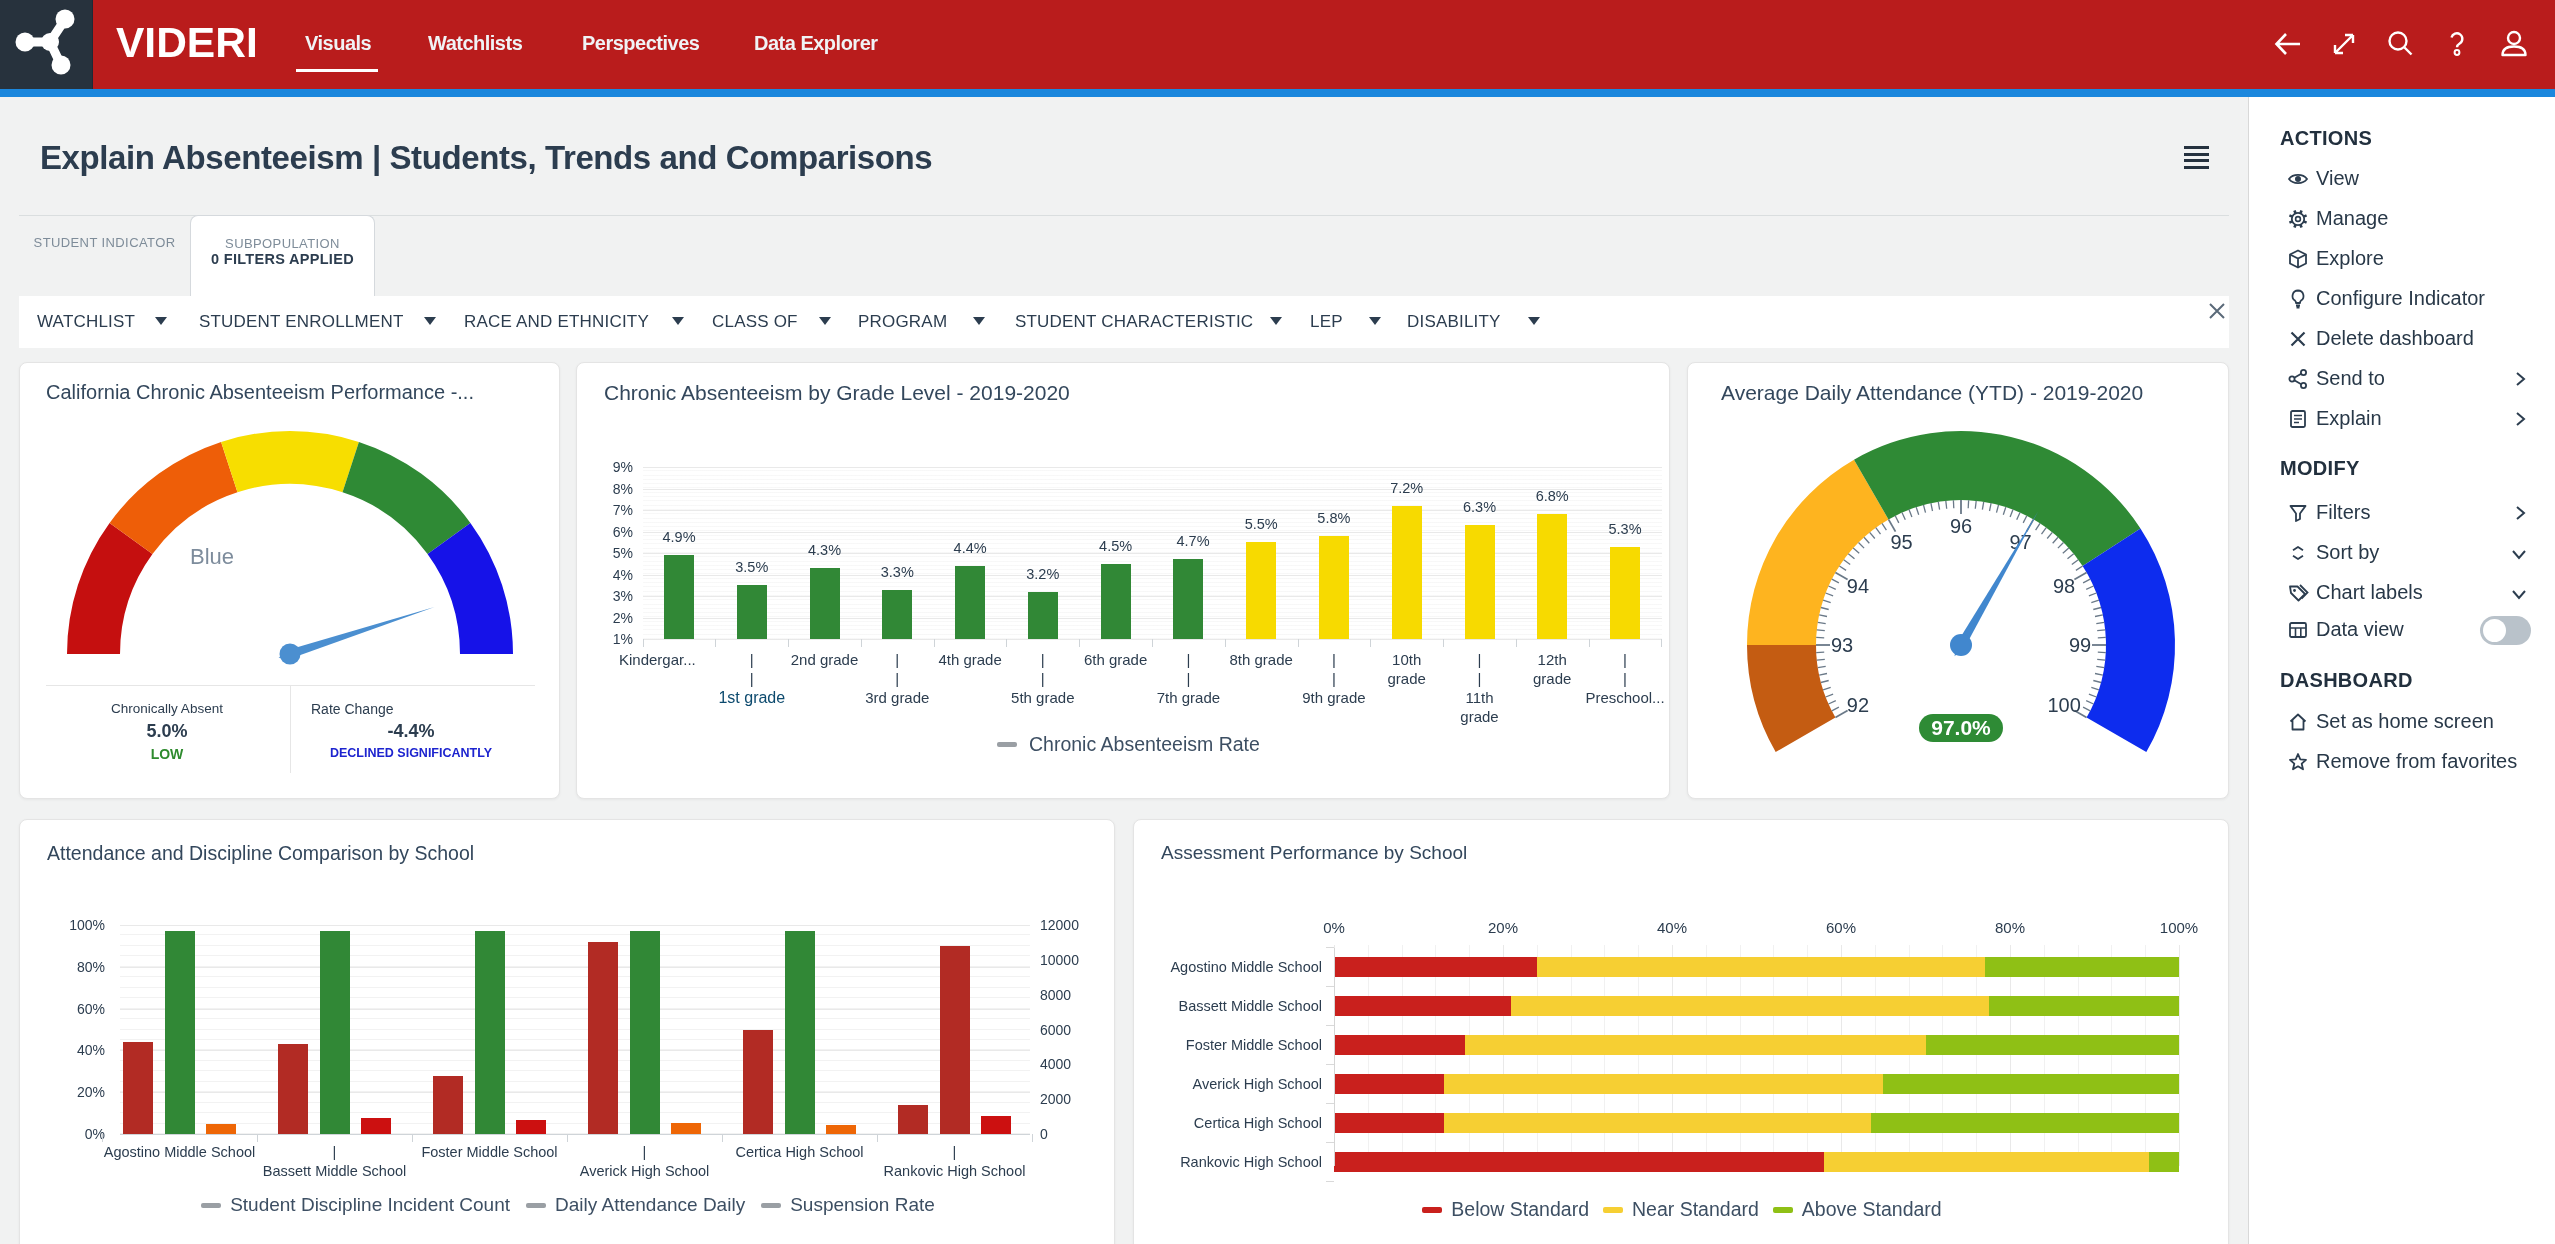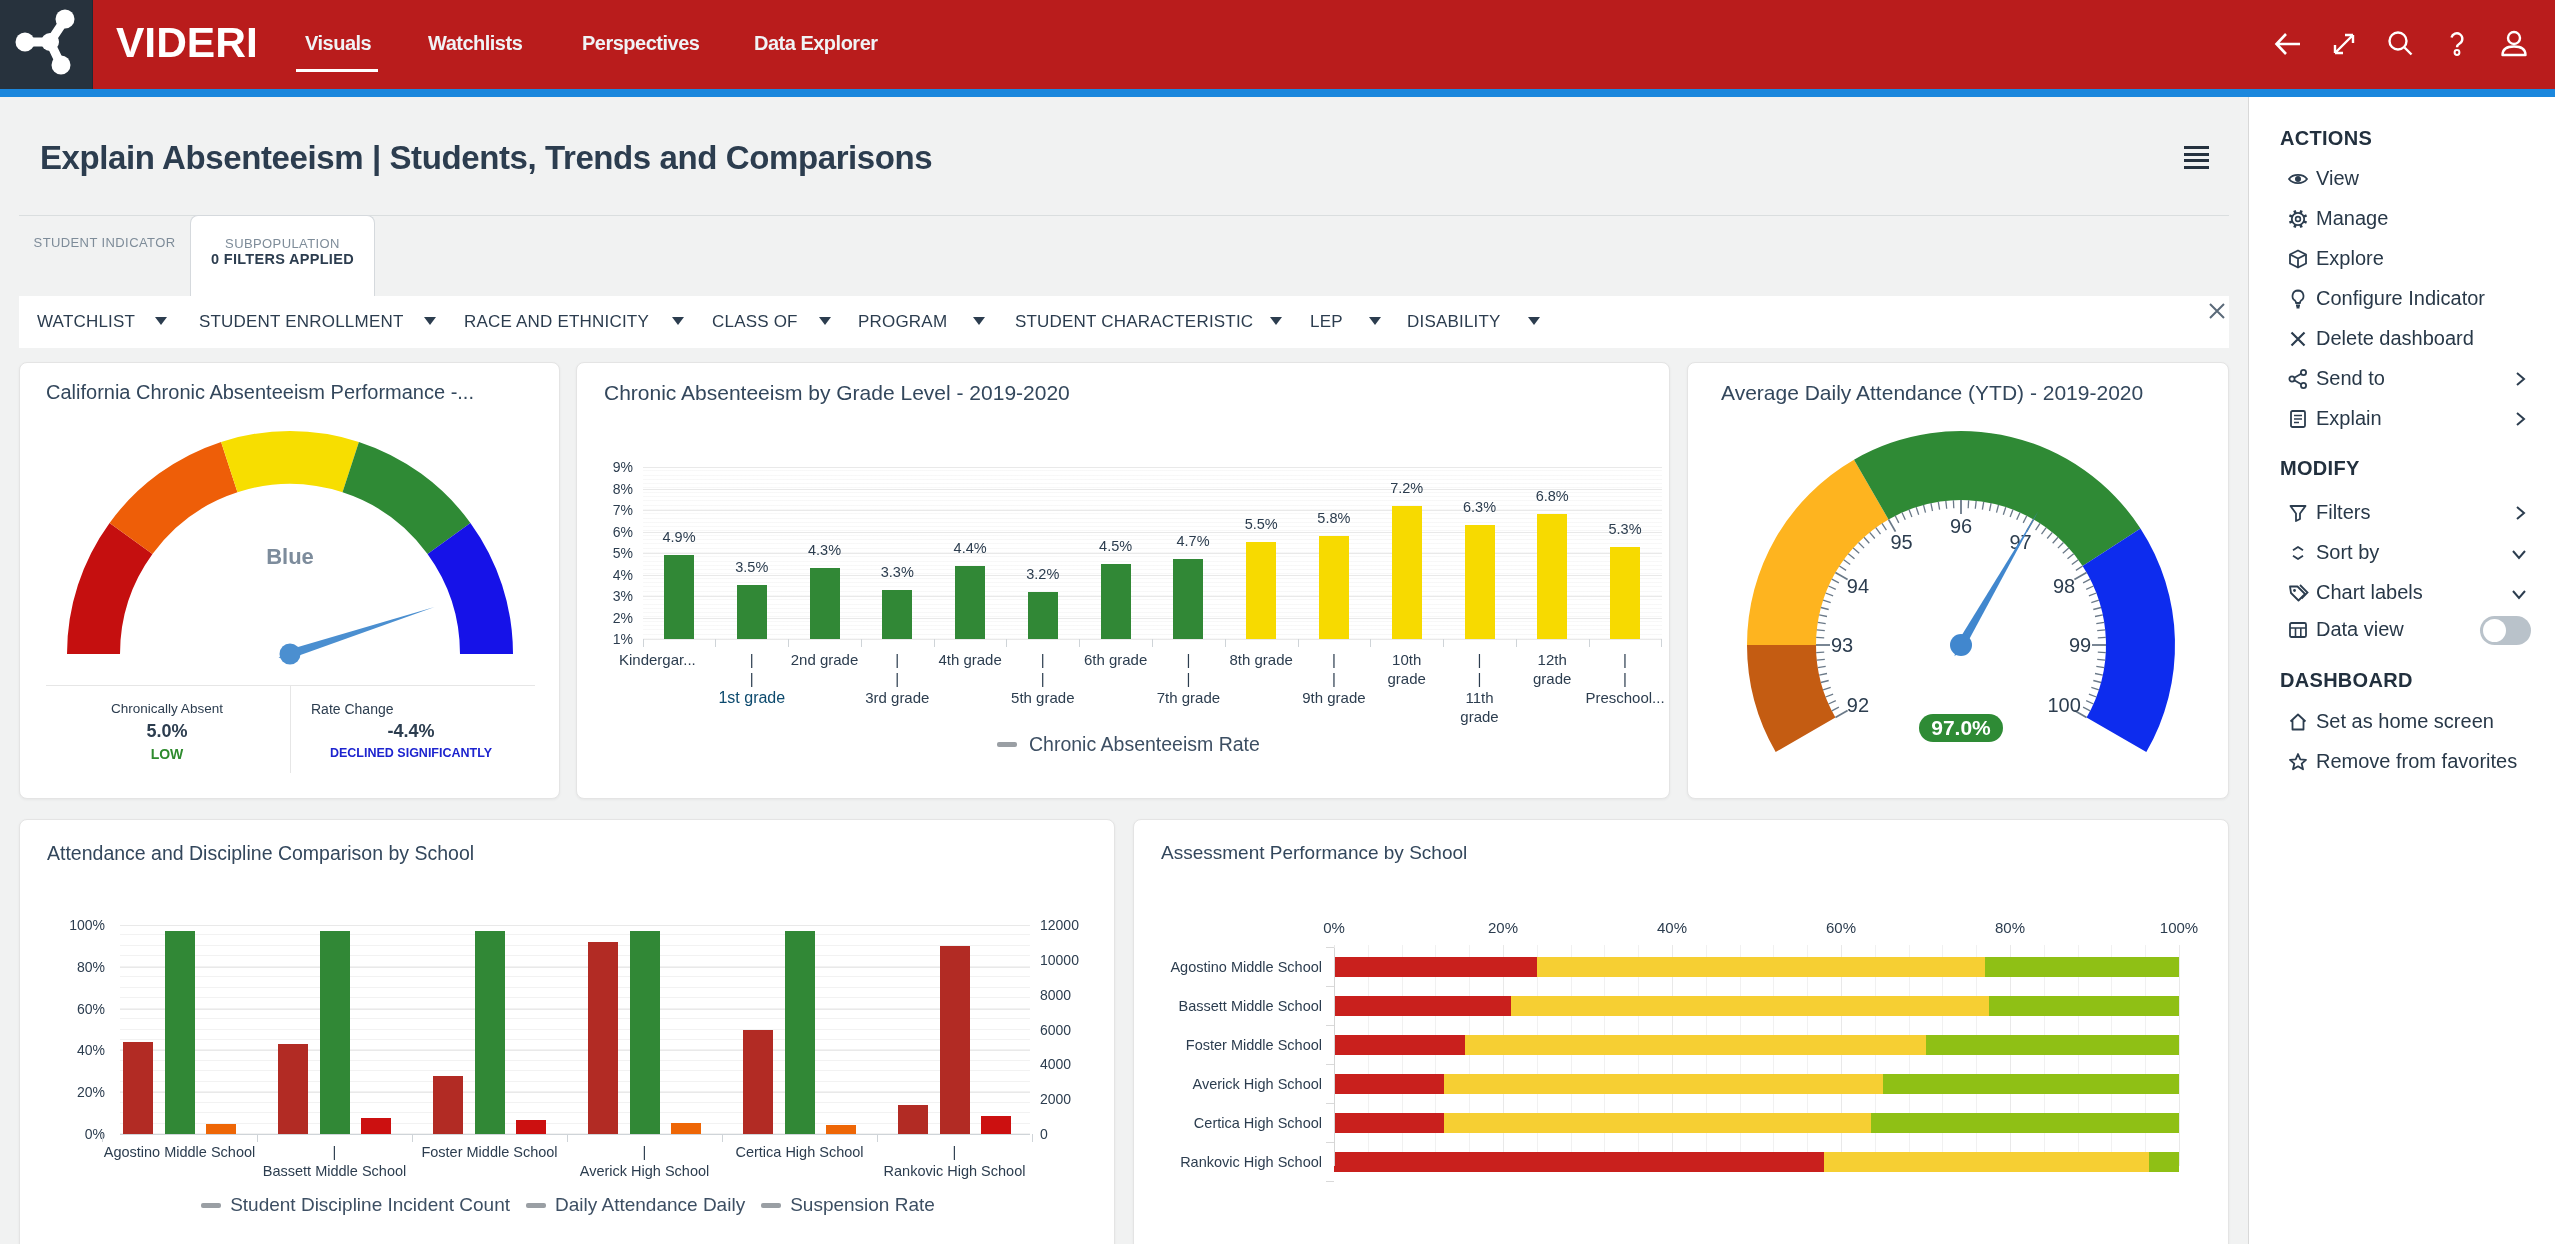--- a/index.html
+++ b/index.html
@@ -179,21 +179,21 @@
   <div class="ctitle" style="left:26px;top:18px;font-size:20px">California Chronic Absenteeism Performance -...</div>
   <svg width="541" height="340" style="position:absolute;left:0;top:0">
       <path d="M 47.00 291.00 A 223 223 0 0 1 89.59 159.92 L 132.47 191.08 A 170 170 0 0 0 100.00 291.00 Z" fill="#c50f0f"></path>
       <path d="M 89.59 159.92 A 223 223 0 0 1 201.09 78.91 L 217.47 129.32 A 170 170 0 0 0 132.47 191.08 Z" fill="#ee5e08"></path>
       <path d="M 201.09 78.91 A 223 223 0 0 1 338.91 78.91 L 322.53 129.32 A 170 170 0 0 0 217.47 129.32 Z" fill="#f7de00"></path>
       <path d="M 338.91 78.91 A 223 223 0 0 1 450.41 159.92 L 407.53 191.08 A 170 170 0 0 0 322.53 129.32 Z" fill="#2f8a35"></path>
       <path d="M 450.41 159.92 A 223 223 0 0 1 493.00 291.00 L 440.00 291.00 A 170 170 0 0 0 407.53 191.08 Z" fill="#1612e8"></path>
       <path d="M 414.56 244.03 L 268.61 286.72 L 258.59 294.71 L 271.39 295.28 Z" fill="#4b8fd0"></path>
       <circle cx="270" cy="291" r="10.5" fill="#4b8fd0"></circle>
     </svg>
-  <div style="position:absolute;left:170px;top:181px;width:200px;text-align:center;font-size:22px;font-weight:bold;color:#7d8c9c">Blue</div>
+  <div style="position:absolute;left:170px;top:181px;width:200px;font-size:22px;font-weight:normal;color:#7d8c9c">Blue</div>
   <div style="position:absolute;left:26px;top:322px;width:489px;height:1px;background:#e6e6e6"></div>
   <div style="position:absolute;left:270px;top:322px;width:1px;height:88px;background:#e6e6e6"></div>
   <div style="position:absolute;left:47px;top:338px;width:200px;text-align:center;font-size:13.5px;color:#2c3d4f">Chronically Absent</div>
   <div style="position:absolute;left:47px;top:358px;width:200px;text-align:center;font-size:18px;font-weight:bold;color:#2c3d4f">5.0%</div>
   <div style="position:absolute;left:47px;top:383px;width:200px;text-align:center;font-size:14px;font-weight:bold;color:#2e8b2e">LOW</div>
   <div style="position:absolute;left:291px;top:338px;width:200px;font-size:14px;color:#2c3d4f">Rate Change</div>
   <div style="position:absolute;left:291px;top:358px;width:200px;text-align:center;font-size:18px;font-weight:bold;color:#2c3d4f">-4.4%</div>
   <div style="position:absolute;left:291px;top:383px;width:200px;text-align:center;font-size:12.5px;font-weight:bold;color:#1d24cf">DECLINED SIGNIFICANTLY</div>
 </div>
 
@@ -498,13 +498,21 @@
     <div style="position:absolute;left:0px;top:255.5px;width:188px;font-size:14.5px;color:#2c3d4f;text-align:right">Averick High School</div>
     <div style="position:absolute;left:200.0px;top:293.0px;height:19.5px;width:109.9px;background:#c9201d"></div>
     <div style="position:absolute;left:309.9px;top:293.0px;height:19.5px;width:426.7px;background:#f6cf33"></div>
     <div style="position:absolute;left:736.6px;top:293.0px;height:19.5px;width:308.4px;background:#8fc015"></div>
     <div style="position:absolute;left:0px;top:294.5px;width:188px;font-size:14.5px;color:#2c3d4f;text-align:right">Certica High School</div>
     <div style="position:absolute;left:200.0px;top:332.0px;height:19.5px;width:490.1px;background:#c9201d"></div>
     <div style="position:absolute;left:690.1px;top:332.0px;height:19.5px;width:325.3px;background:#f6cf33"></div>
     <div style="position:absolute;left:1015.4px;top:332.0px;height:19.5px;width:29.6px;background:#8fc015"></div>
     <div style="position:absolute;left:0px;top:333.5px;width:188px;font-size:14.5px;color:#2c3d4f;text-align:right">Rankovic High School</div>
     <div style="position:absolute;left:200.0px;top:128px;width:1px;height:218px;background:#d5d5d5"></div>
+    <div style="position:absolute;left:0;top:378px;width:1096px;display:flex;justify-content:center;align-items:center">
+      <div style="width:20px;height:6px;border-radius:2px;background:#c9201d;margin-right:9px"></div>
+      <div style="font-size:19.5px;color:#3d4f63">Below Standard</div>
+      <div style="width:20px;height:6px;border-radius:2px;background:#f6cf33;margin:0 9px 0 14px"></div>
+      <div style="font-size:19.5px;color:#3d4f63">Near Standard</div>
+      <div style="width:20px;height:6px;border-radius:2px;background:#8fc015;margin:0 9px 0 14px"></div>
+      <div style="font-size:19.5px;color:#3d4f63">Above Standard</div>
+    </div>
 </div>
 
 </body></html>

